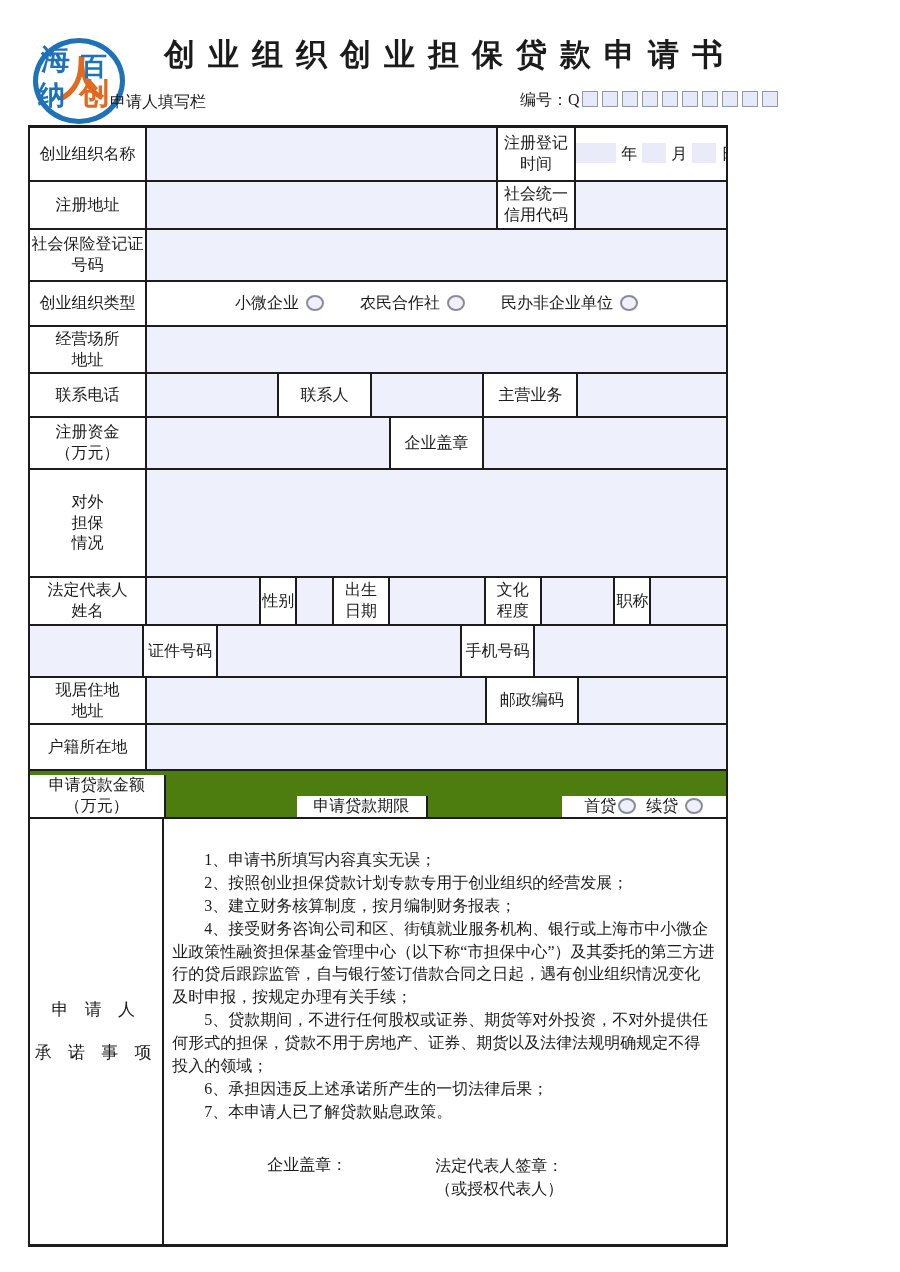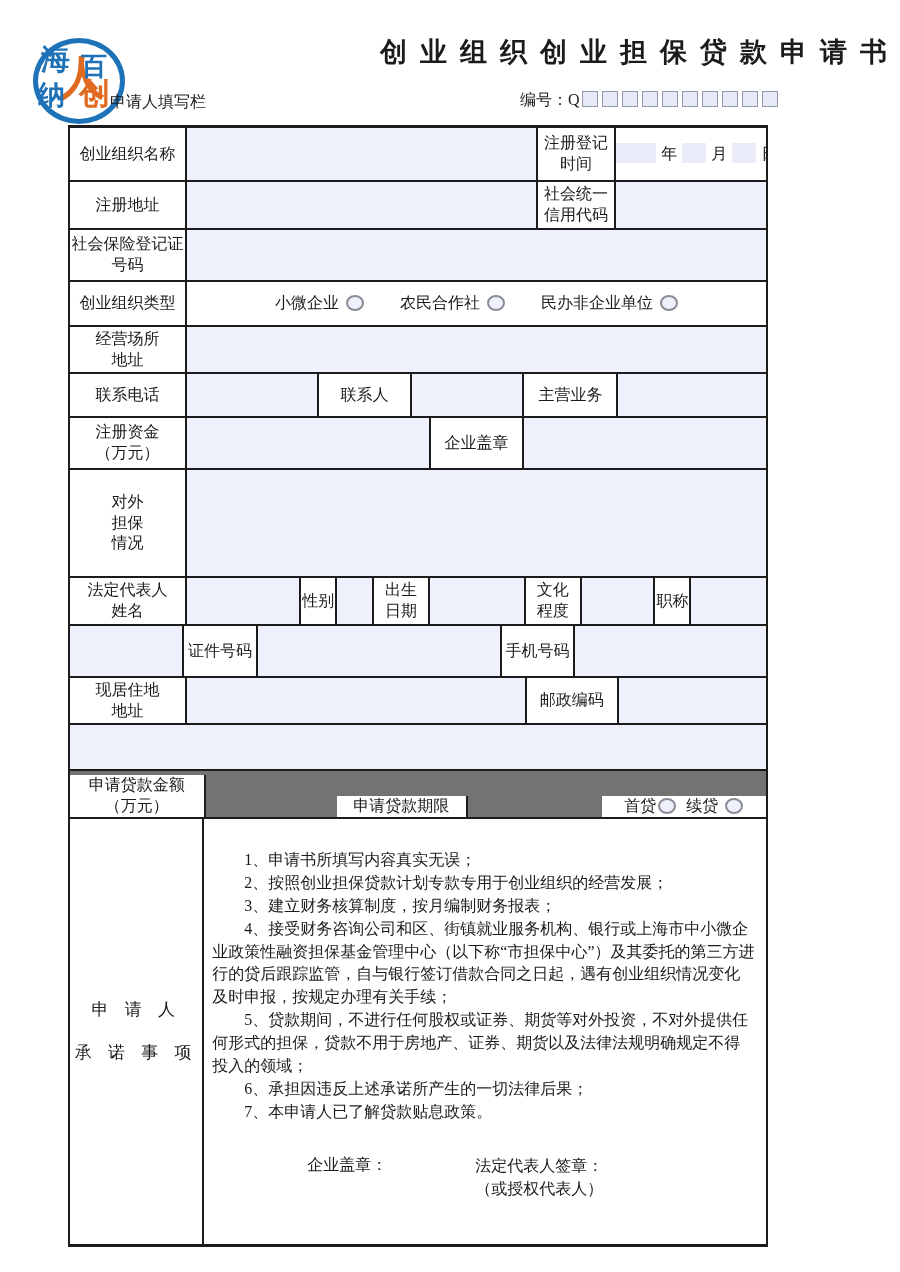--- a/index.html
+++ b/index.html
@@ -7,23 +7,23 @@
   body {
     position: relative;
     height: 1272px;
     font-family: "Liberation Serif", "DejaVu Serif", serif;
     color: #1b1b1b;
     overflow: hidden;
   }
   
   .title {
     position: absolute; left: 0; right: 0; top: 34px;
-    text-align: right;
+    text-align: center;
     font-family: "Liberation Sans", "DejaVu Sans", sans-serif;
-    font-size: 27px; font-weight: bold; letter-spacing: 13px;
+    font-size: 31px; font-weight: bold; letter-spacing: 13px;
     white-space: nowrap;
   }
   .logo { position: absolute; left: 33px; top: 38px; width: 96px; height: 90px; }
   .logo .ring {
     position: absolute; left: 0; top: 0; width: 92px; height: 86px;
     border: 5px solid #1e72b8; border-radius: 50%;
   }
   .logo span { position: absolute; font-weight: bold; font-family: "Liberation Sans", sans-serif; line-height: 1; }
   .logo .ch-ren  { left: 26px; top: 16px; font-size: 46px; color: #e06a1f; }
   .logo .ch-hai  { left: 8px;  top: 7px;  font-size: 29px; color: #1e72b8; }
@@ -34,22 +34,21 @@
   .serial { position: absolute; left: 520px; top: 90px; font-size: 16px; white-space: nowrap; }
   .serial .sbox {
     display: inline-block; width: 16px; height: 16px;
     background: #e6e9f7; border: 1px solid #9298a8;
     margin: 0 2px; vertical-align: -2px;
   }
   
   .tbl {
     position: absolute; left: 28px; top: 125px; width: 700px;
     border: 2px solid #1c1c1c; border-top-width: 3px; border-bottom-width: 3px;
-    background: #737373;
-    margin-left: 40px;
+    background: #4d7c0f;
   }
   .trow { display: flex; border-bottom: 2px solid #1c1c1c; }
   .trow:last-child { border-bottom: none; }
   .tc {
     border-right: 2px solid #1c1c1c;
     display: flex; align-items: center; justify-content: center;
     text-align: center; font-size: 16px;
     white-space: pre-line; line-height: 1.3;
     overflow: hidden;
   }
@@ -188,20 +187,21 @@
 
   <div class="trow" style="height:47px;">
     <div class="tc lbl" style="flex:0 0 16.8%">现居住地
 地址</div>
     <div class="tc inp" style="flex:0 0 48.8%"></div>
     <div class="tc lbl" style="flex:0 0 13.3%">邮政编码</div>
     <div class="tc inp" style="flex:1"></div>
   </div>
 
   <div class="trow" style="height:46px;">
+    <div class="tc lbl" style="flex:0 0 16.8%">户籍所在地</div>
     <div class="tc inp" style="flex:1"></div>
   </div>
 
   <div class="trow" style="height:48px;align-items:flex-end;">
     <div class="tc lbl" style="flex:0 0 19.5%">申请贷款金额
 （万元）</div>
     <div class="tc inp" style="flex:0 0 18.8%"></div>
     <div class="tc lbl" style="flex:0 0 18.9%">申请贷款期限</div>
     <div class="tc inp" style="flex:0 0 19.2%"></div>
     <div class="tc lbl" style="flex:1">

